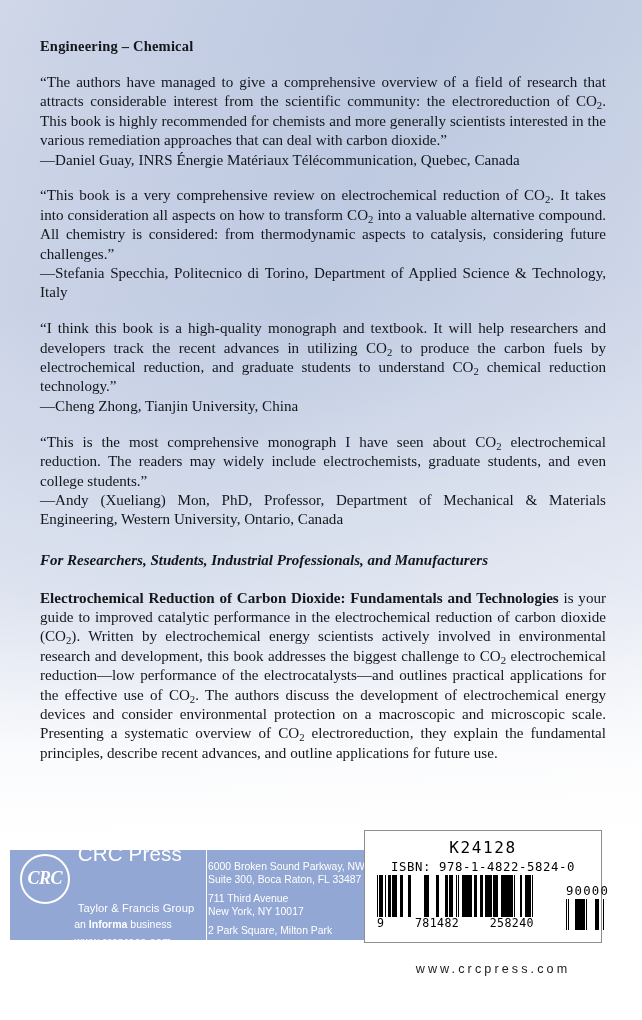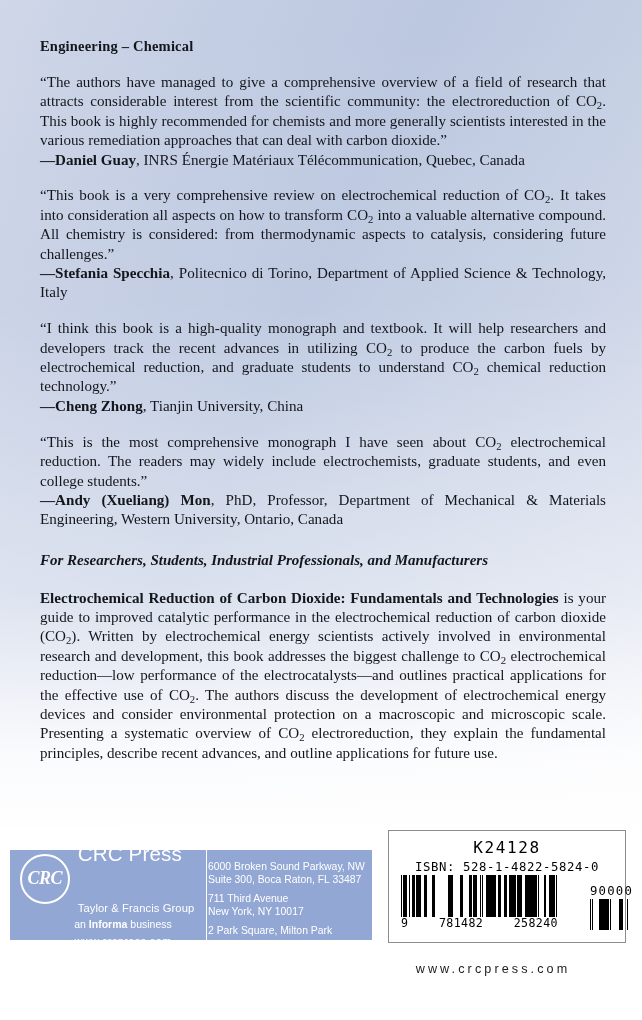--- a/index.html
+++ b/index.html
@@ -48,21 +48,21 @@
   .quote {
     font-size:15.1px;
     line-height:1.285;
     text-align:justify;
     text-justify:inter-word;
     margin:0 0 16.5px 0;
   }
   .quote:last-of-type { margin-bottom:0; }
 
   .attrib { text-align:left; }
-  .attrib b { font-weight:bold; }
+  .attrib b { font-weight:normal; }
 
   .tagline {
     font-style:italic;
     font-weight:bold;
     font-size:15px;
     margin:22px 0 20px 0;
   }
 
   .blurb {
     font-size:15.1px;
@@ -129,21 +129,21 @@
     font-size:10.4px;
     line-height:1.26;
     padding:10px 0 0 1px;
   }
   #addr-block .grp { margin-bottom:6px; }
   #addr-block .grp:last-child { margin-bottom:0; }
 
   
   #barcode-box {
     position:absolute;
-    left:388px; top:830px;
+    left:364px; top:830px;
     width:238px; height:113px;
     background:#ffffff;
     border:1px solid #8d8d8d;
     padding:7px 12px 4px 12px;
   }
   .bc-sku {
     text-align:center;
     font-family:"DejaVu Sans Mono","Liberation Mono",monospace;
     font-size:16px; letter-spacing:1.6px; color:#000;
     margin-bottom:3px;
@@ -241,21 +241,21 @@
       </div>
       <div class="grp">
         <div>2 Park Square, Milton Park</div>
         <div>Abingdon, Oxon OX14 4RN, UK</div>
       </div>
     </div>
   </div>
 
   <div id="barcode-box">
     <div class="bc-sku">K24128</div>
-    <div class="bc-isbn">ISBN: 528-1-4822-5824-0</div>
+    <div class="bc-isbn">ISBN: 978-1-4822-5824-0</div>
     <div id="bc-main-row">
       <div class="bc-left">
         <div class="bars" id="bars-main">
             <i class="" style="width:1px"></i>
             <i class="g" style="width:1px"></i>
             <i class="" style="width:1px"></i>
             <i class="" style="width:3px"></i>
             <i class="g" style="width:2px"></i>
             <i class="" style="width:1px"></i>
             <i class="g" style="width:2px"></i>

